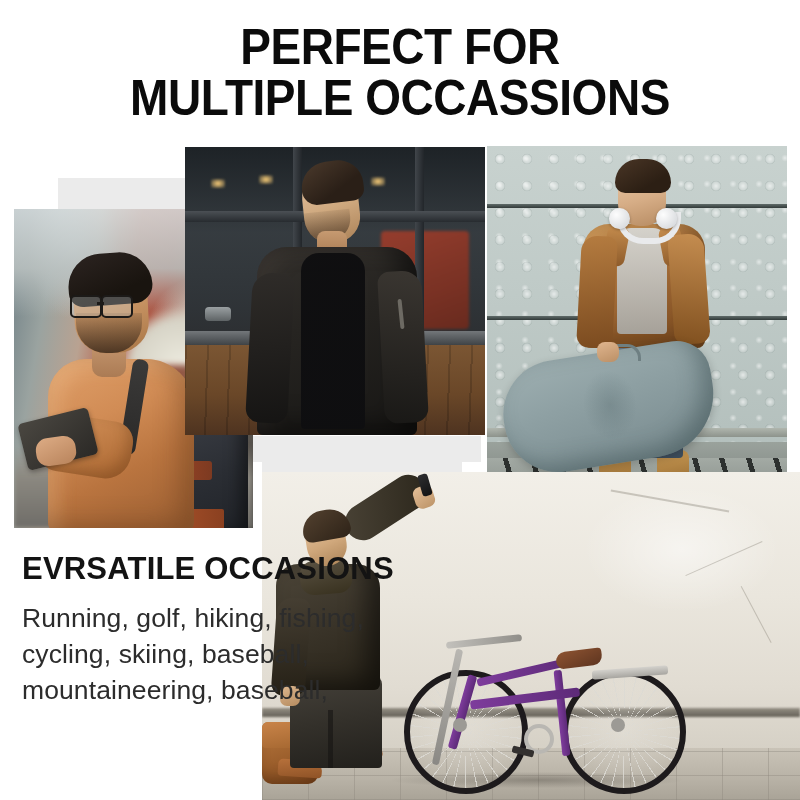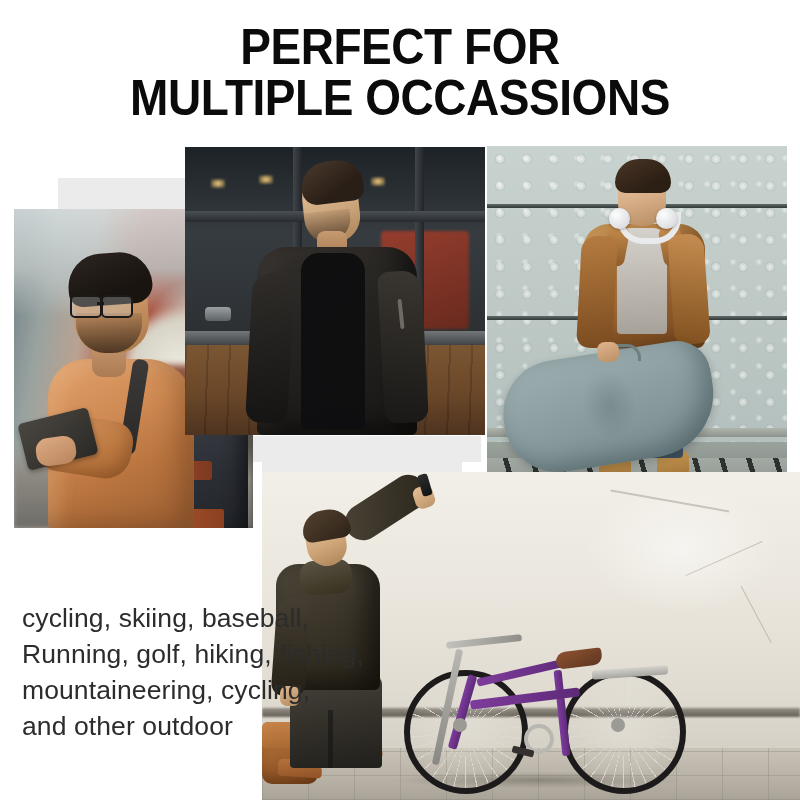--- a/index.html
+++ b/index.html
@@ -739,21 +739,21 @@
       <div class="p4-arm-down"></div>
       <div class="p4-hand-down"></div>
       <div class="p4-arm-up"></div>
       <div class="p4-hand-up"></div>
       <div class="p4-phone"></div>
       <div class="p4-head"></div>
       <div class="p4-hair"></div>
     </div>
   </div>
 
+  <div class="subhead">EVRSATILE OCCASIONS</div>
 
   <div class="bodycopy">
+    <span class="bc-line">Running, golf, hiking, fishing,</span>
     <span class="bc-line">cycling, skiing, baseball,</span>
-    <span class="bc-line">Running, golf, hiking, fishing,</span>
-    <span class="bc-line">mountaineering, cycling,</span>
-    <span class="bc-line">and other outdoor</span>
+    <span class="bc-line">mountaineering, baseball,</span>
   </div>
 
 </div>
 
 </body></html>

